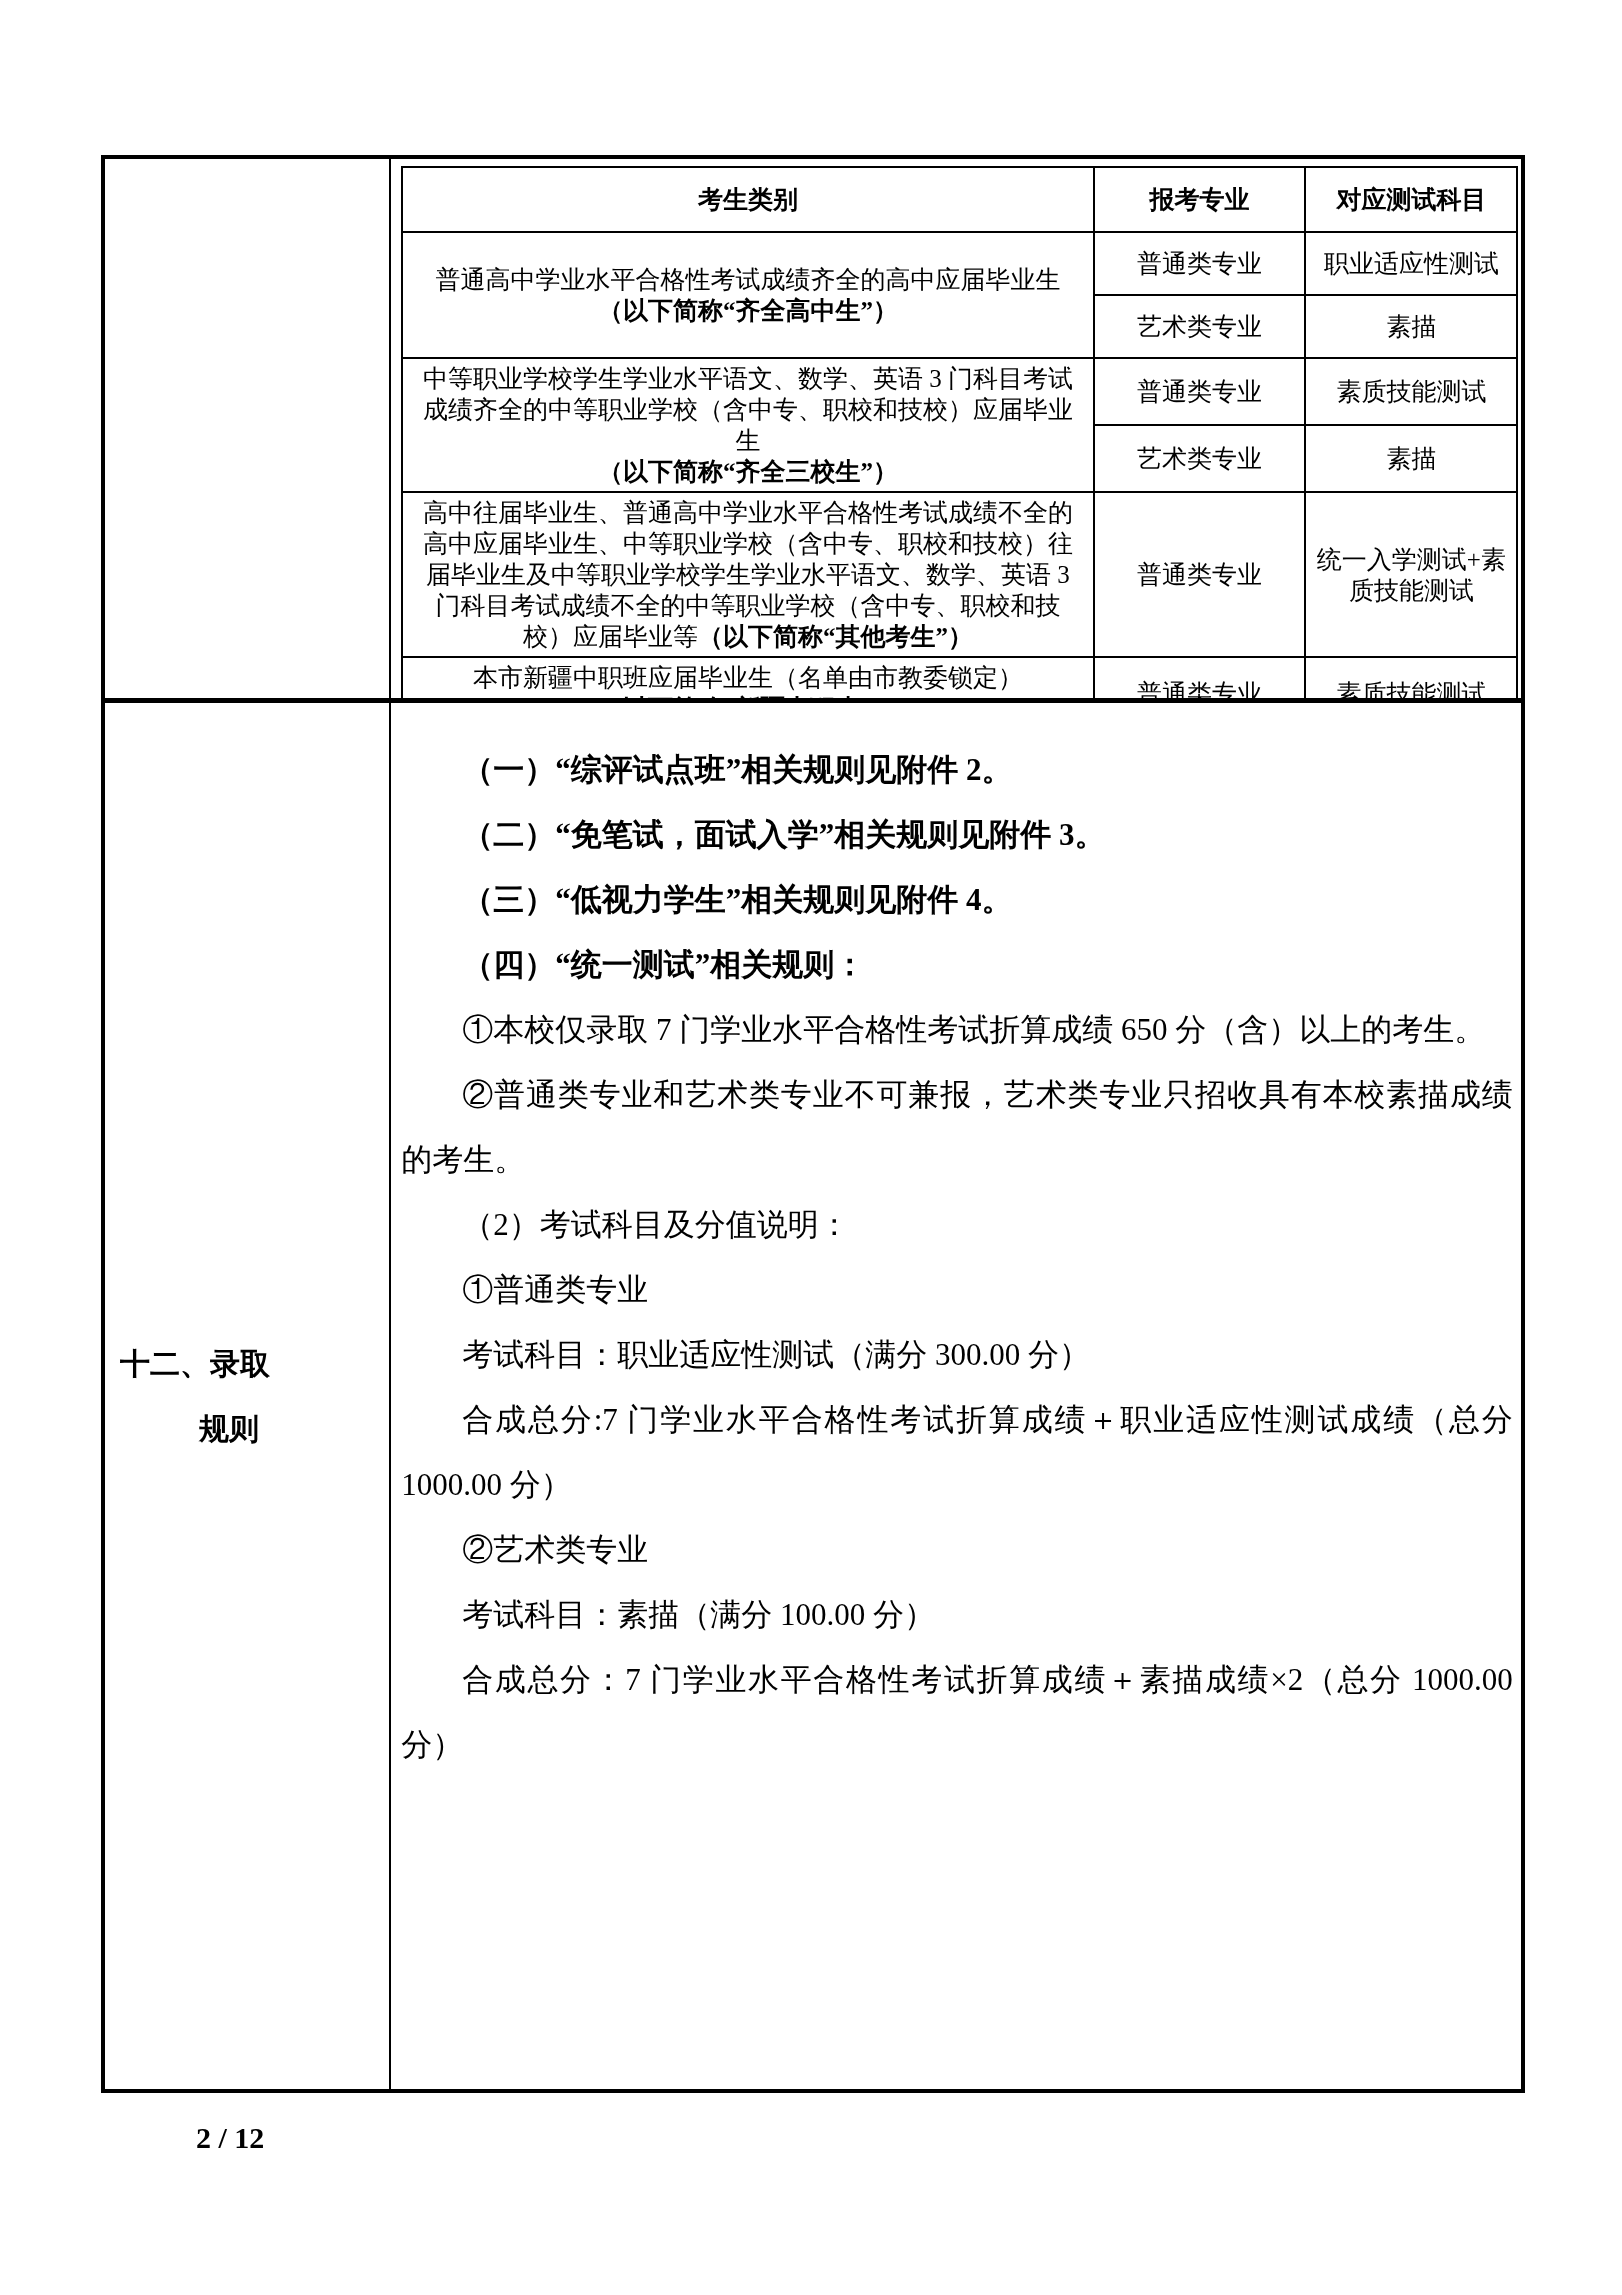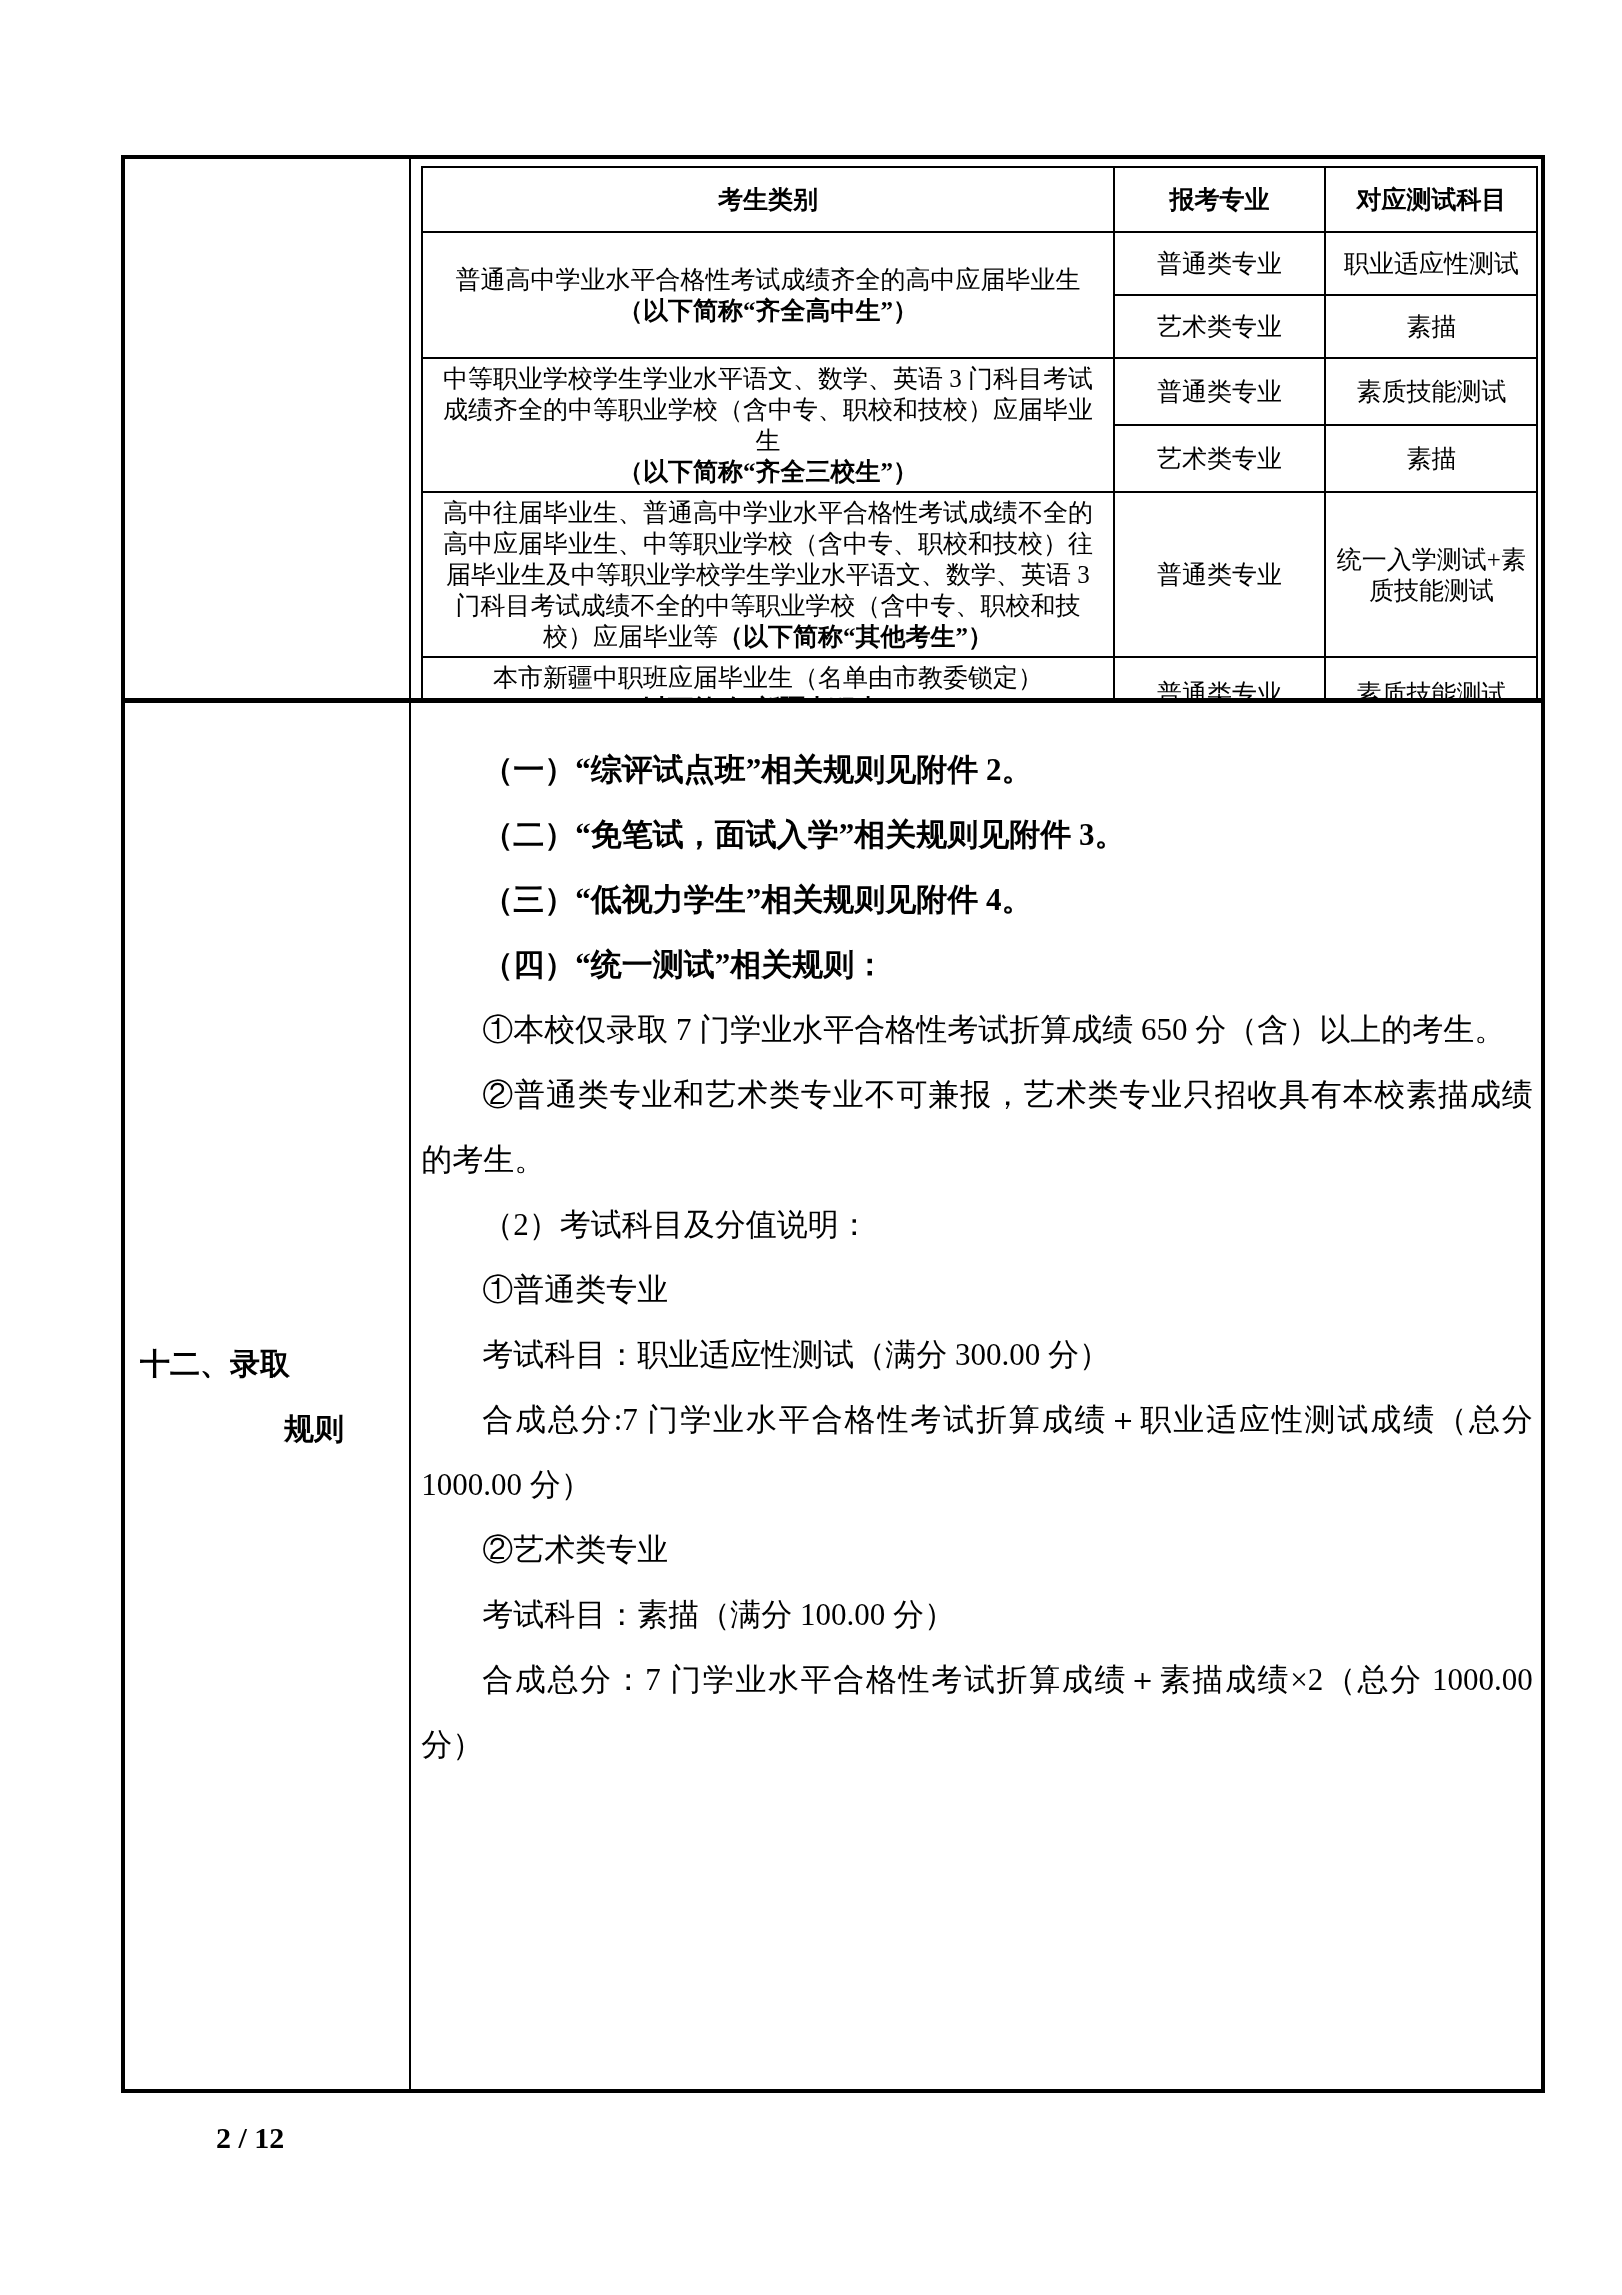--- a/index.html
+++ b/index.html
@@ -2,40 +2,40 @@
 <html lang="zh" style="font-size:11px"><head>
 <meta charset="utf-8">
 <style>
   * { margin:0; padding:0; box-sizing:border-box; }
   html,body { background:#ffffff; }
   body {
     width:1623px; height:2295px; position:relative;
     font-family:"Liberation Serif","DejaVu Serif",serif;
     color:#000;
   }
-  .page { position:absolute; inset:0; background:#fff;margin-left:20px; }
+  .page { position:absolute; inset:0; background:#fff; }
 
   
   .outer {
     position:absolute; left:101px; top:155px; width:1424px; height:1938px;
     border:4.1px solid #000; display:flex; flex-direction:column; background:#fff;
   }
   .orow { display:flex; width:100%; }
   .orow-1 { height:544px; border-bottom:5.5px solid #000; }
   .orow-2 { flex:1; min-height:0; }
   .label-col {
     width:286px; flex:none; border-right:2.7px solid #000;
     display:flex; flex-direction:column; justify-content:center;
     padding-left:15px;
   }
   .content-col { flex:1; min-width:0; overflow:hidden; }
 
   
   .sec-label { font-size:30px; font-weight:bold; line-height:65px; }
-  .sec-label .l2 { padding-left:79px;text-align:center; }
+  .sec-label .l2 { padding-left:79px; }
 
   
   .itable-wrap { padding:6.8px 2.7px 0 10.2px; height:100%; }
   table.itable {
     width:100%; border-collapse:collapse; table-layout:fixed;
     border:2.7px solid #000;
   }
   table.itable th, table.itable td {
     border:2px solid #000; text-align:center; vertical-align:middle;
     font-size:25px; line-height:31px; padding:4.1px 9.5px;

